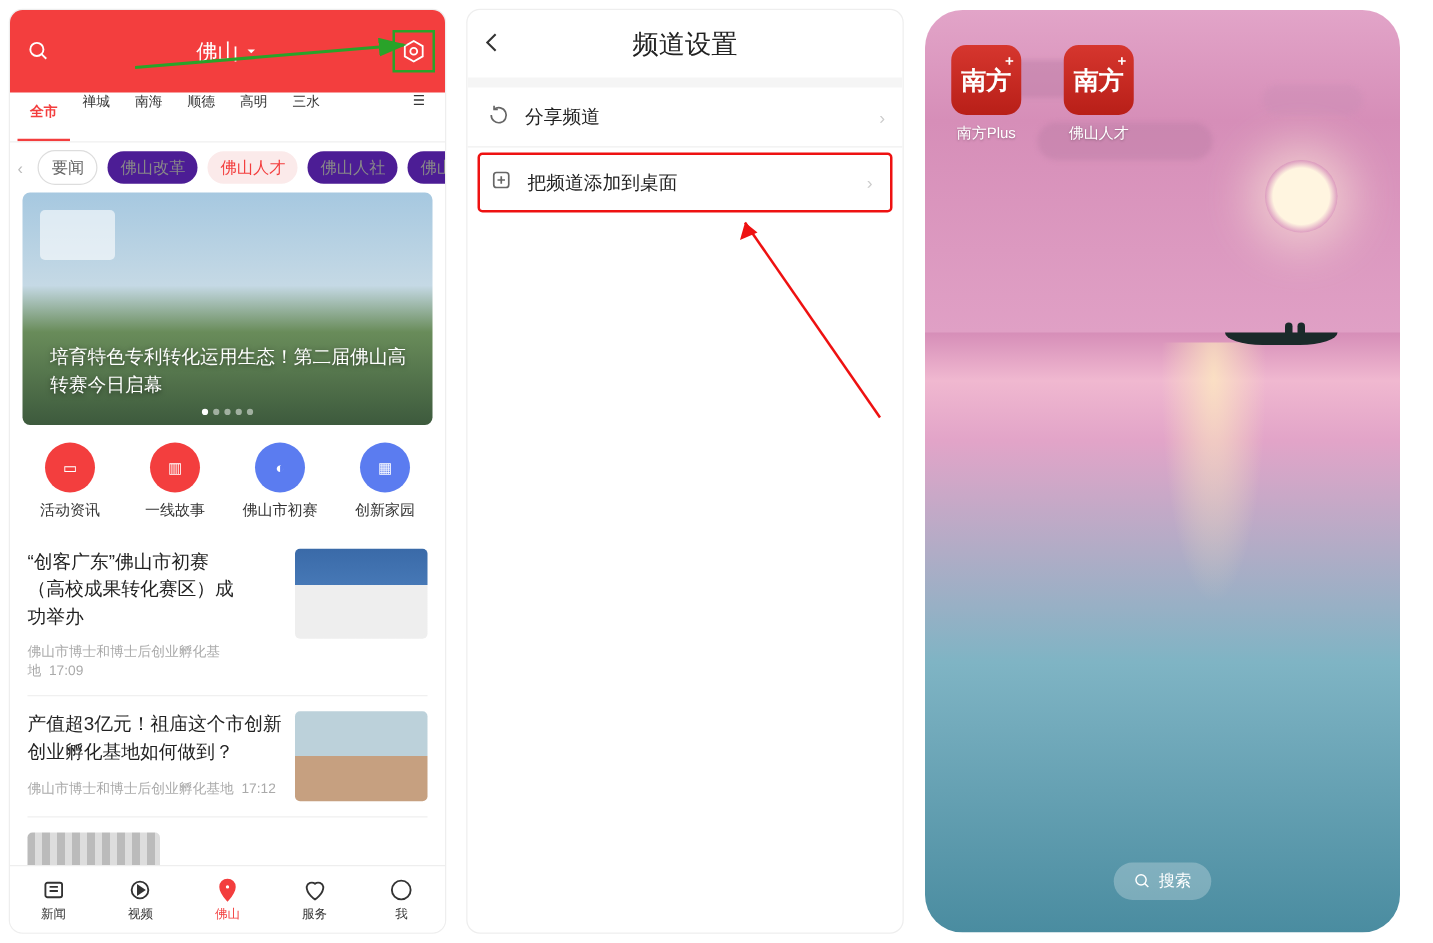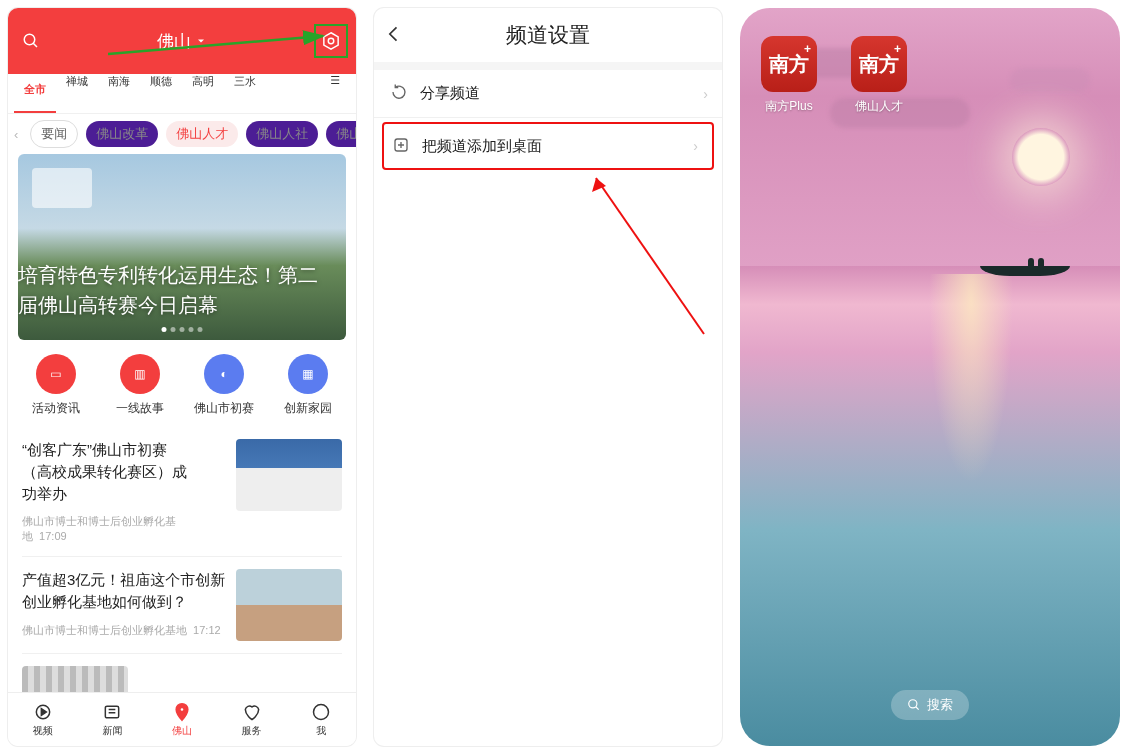--- a/index.html
+++ b/index.html
@@ -57,22 +57,22 @@
   .s1-tabs2 .chip { background: #4c1d95; border-radius: 14px; padding: 4px 10px; flex: none; }
   .s1-tabs2 .chip.active { color: #f33e3e; background: #fbeaea; }
   .s1-tabs2 .chip.outline { background: #fff; border: 1px solid #ddd; color: #666; }
   .s1-hero {
     position: relative; margin: 0 10px; height: 186px;
     border-radius: 6px; overflow: hidden;
     background: linear-gradient(to bottom, #a6c8e0 0%, #c5d9e5 40%, #698c5a 60%, #3d5a3d 100%);
   }
   .s1-hero::before { content:""; position:absolute; top:14px; left:14px; width:60px; height:40px; background:rgba(255,255,255,.6); border-radius:4px; }
   .s1-hero-text {
-    position: absolute; left: 0; right: 12px; bottom: 20px;
-    color: #fff; font-size: 20px; line-height: 1.5; font-weight: 500;
+    position: absolute; left: 22px; right: 12px; bottom: 20px;
+    color: #fff; font-size: 15px; line-height: 1.5; font-weight: 500;
     text-shadow: 0 1px 4px rgba(0,0,0,.5);
   }
   .s1-hero-dots { position: absolute; bottom: 8px; left: 50%; transform: translateX(-50%); display: flex; gap: 4px; }
   .s1-hero-dots i { width: 5px; height: 5px; border-radius: 50%; background: rgba(255,255,255,.5); display: block; }
   .s1-hero-dots i.on { background: #fff; }
   .s1-quick { display: flex; padding: 14px 6px 10px; }
   .s1-quick-item { flex: 1; text-align: center; font-size: 12px; color: #333; }
   .s1-q-ico { width: 40px; height: 40px; border-radius: 50%; margin: 0 auto 6px; display:flex; align-items:center; justify-content:center; color:#fff; }
   .s1-q-ico.r { background: #f33e3e; } .s1-q-ico.b { background: #5b7cf0; }
   .s1-news { padding: 0 14px; }
@@ -237,32 +237,32 @@
         <div class="s1-news-thumb t2"></div>
       </div>
       <div class="s1-news-item">
         <div class="s1-news-thumb t3"></div>
       </div>
     </div>
 
   <div class="s1-bottom" id="bottomnav">
       <div class="s1-bottom-item">
         <svg viewBox="0 0 24 24" fill="none" stroke="currentColor" stroke-width="1.8">
-          <circle cx="12" cy="12" r="8"></circle>
-          <polygon points="10,8 16,12 10,16" fill="currentColor"></polygon>
-        </svg>
-        <span>视频</span>
-      </div>
-      <div class="s1-bottom-item">
-        <svg viewBox="0 0 24 24" fill="none" stroke="currentColor" stroke-width="1.8">
           <rect x="4" y="5" width="16" height="14" rx="2"></rect>
           <line x1="8" y1="9" x2="16" y2="9"></line>
           <line x1="8" y1="13" x2="16" y2="13"></line>
         </svg>
         <span>新闻</span>
+      </div>
+      <div class="s1-bottom-item">
+        <svg viewBox="0 0 24 24" fill="none" stroke="currentColor" stroke-width="1.8">
+          <circle cx="12" cy="12" r="8"></circle>
+          <polygon points="10,8 16,12 10,16" fill="currentColor"></polygon>
+        </svg>
+        <span>视频</span>
       </div>
       <div class="s1-bottom-item active">
         <svg viewBox="0 0 24 24" fill="none" stroke="currentColor" stroke-width="1.8">
           <path d="M12 2C8 2 5 5 5 9c0 5 7 13 7 13s7-8 7-13c0-4-3-7-7-7z" fill="currentColor"></path>
           <circle cx="12" cy="9" r="2.5" fill="#fff"></circle>
         </svg>
         <span>佛山</span>
       </div>
       <div class="s1-bottom-item">
         <svg viewBox="0 0 24 24" fill="none" stroke="currentColor" stroke-width="1.8">

